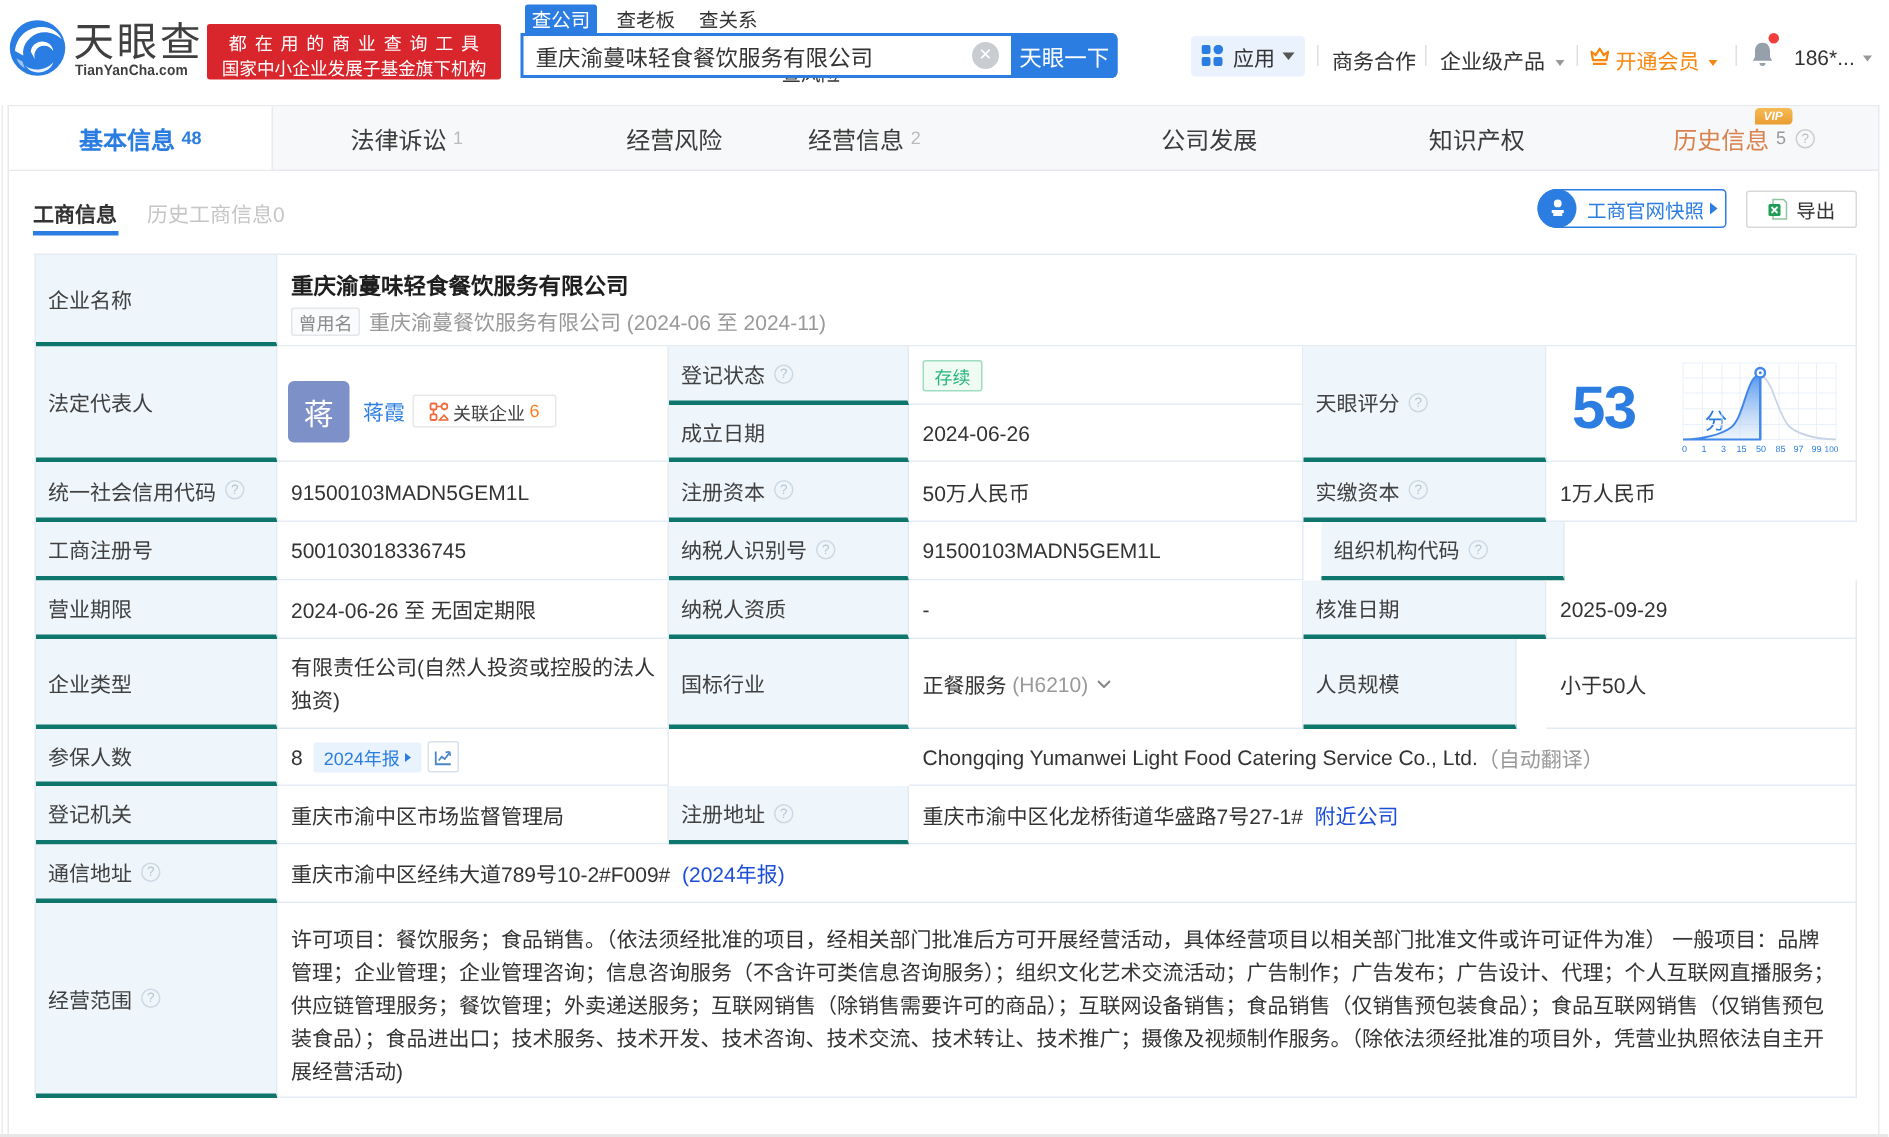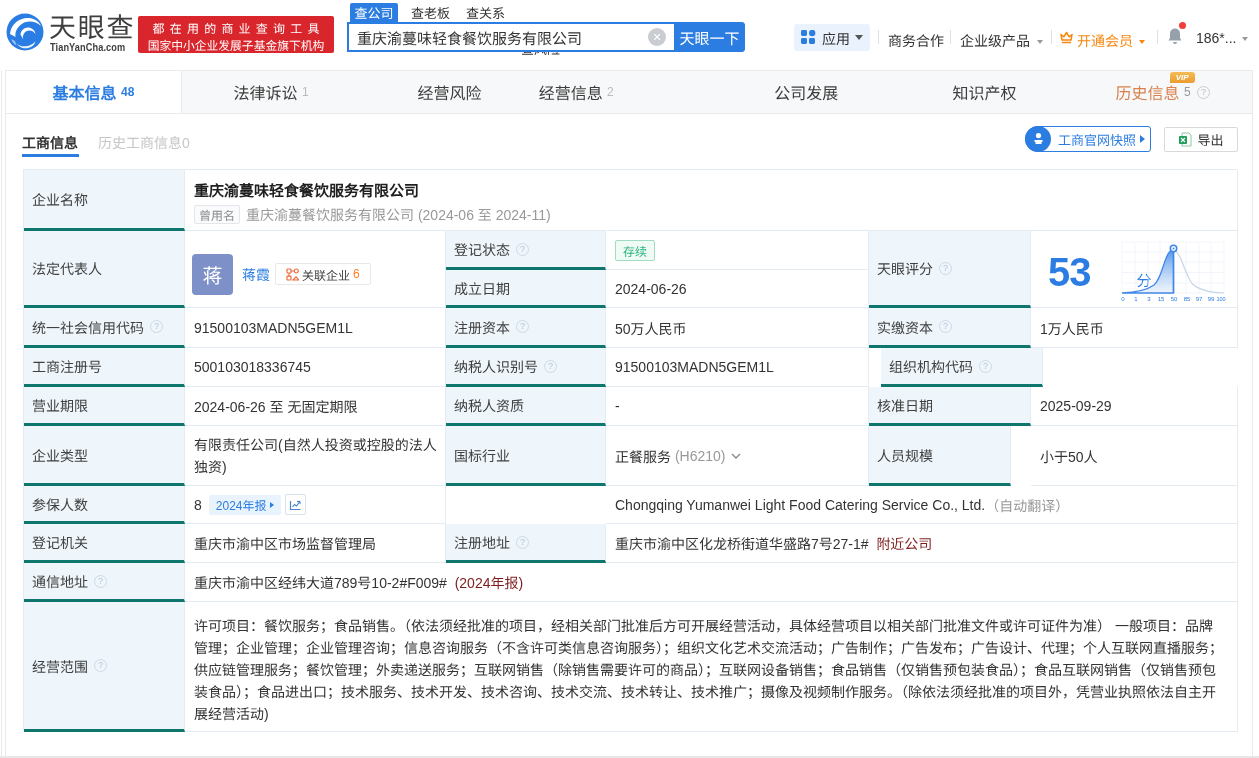--- a/index.html
+++ b/index.html
@@ -1,20 +1,20 @@
 <!DOCTYPE html>
 <html lang="zh-CN"><head>
 <meta charset="utf-8">
 <style>
 * { margin:0; padding:0; box-sizing:border-box; }
 html,body { width:1259px; height:758px; overflow:hidden; background:#fff;
   font-family:"Liberation Sans", sans-serif; }
 .abs { position:absolute; }
 #page { position:relative; width:1259px; height:758px; }
-.blue { color:#7f1d1d; }
+.blue { color:#1d4ed8; }
 .qi { display:inline-block; width:13px; height:13px; border:1px solid #cdd9e5;
   border-radius:50%; color:#b3c4d3; font-size:9px; line-height:11px; text-align:center;
   margin-left:6px; vertical-align:-2px; flex:none; }
 .lbl { background:#eff6fb; display:flex; align-items:center; padding-left:8px;
   color:#404040; font-size:14px; border-right:1px solid #e4ebf2; border-bottom:3px solid #0f766e; }
 .val { background:#fff; display:flex; align-items:center; padding-left:9px;
   color:#333; font-size:14px; border-right:1px solid #e4ebf2; border-bottom:1px solid #e4ebf2; }
 .caret-d { display:inline-block; width:0; height:0; border-left:4px solid transparent;
   border-right:4px solid transparent; border-top:5px solid #555; vertical-align:2px; }
 .sep { position:absolute; width:1px; height:14px; background:#e0e0e0; top:30px; }

